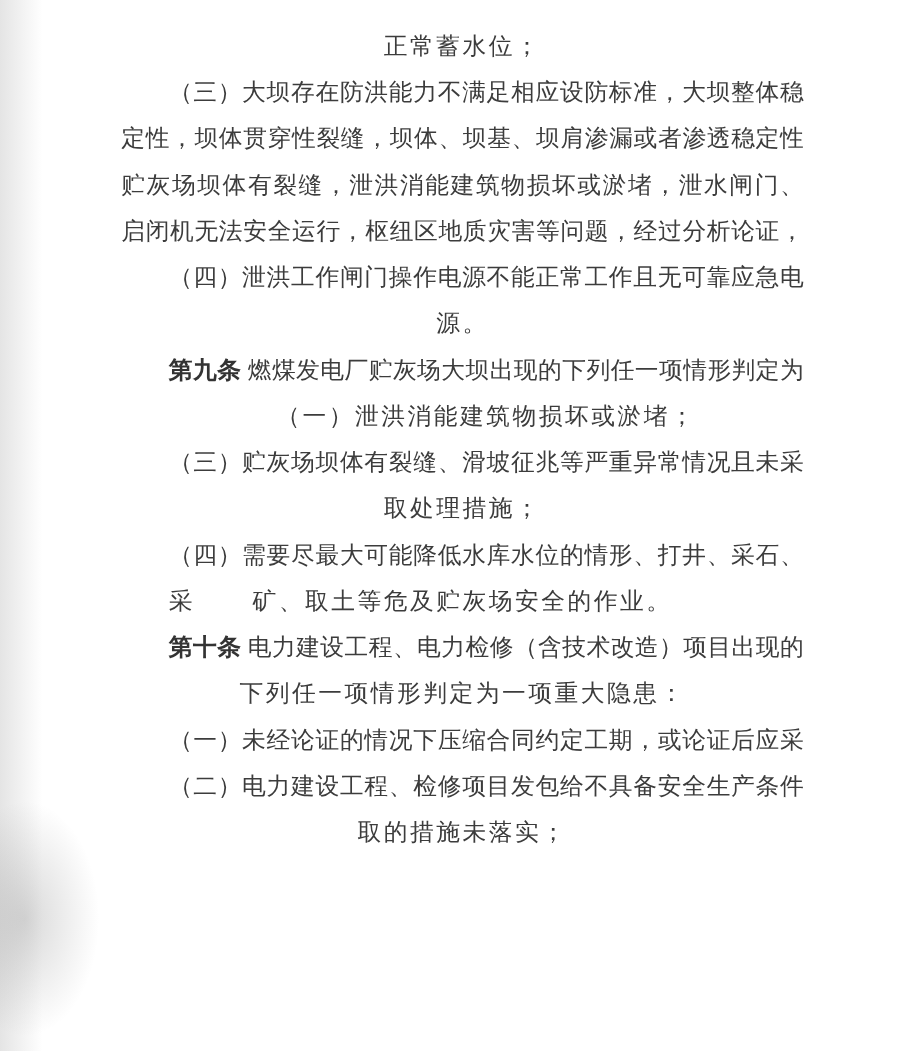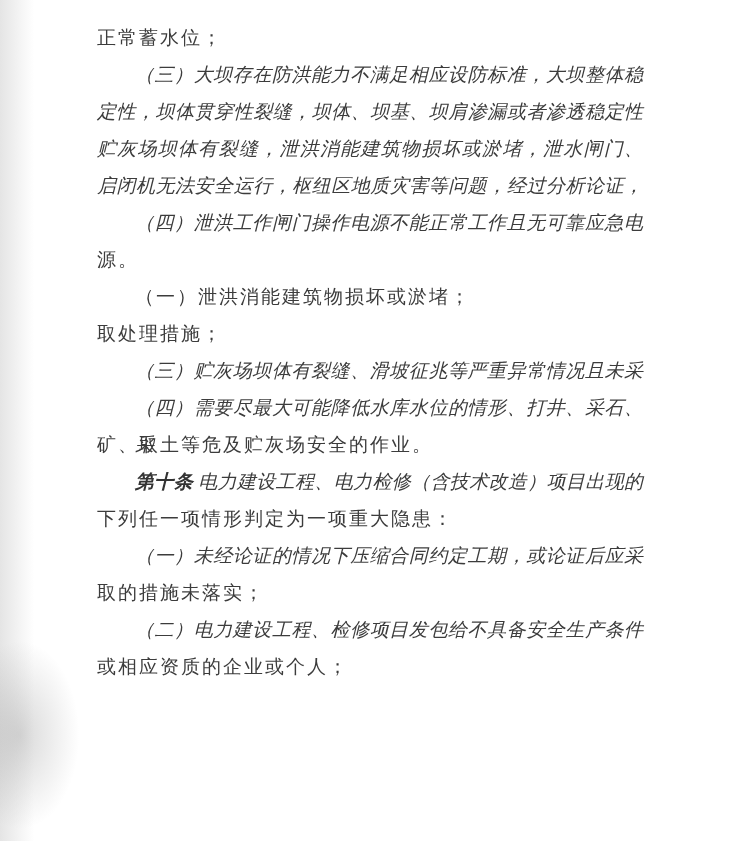--- a/index.html
+++ b/index.html
@@ -37,28 +37,27 @@
     width: 546px;
     padding-top: 19px;
     color: #3c3c3c;
     font-size: 19px;
     line-height: 37px;
   }
   .line {
     height: 37px;
     letter-spacing: 2px;
     white-space: nowrap;
-    text-align: left;
+    text-align: center;
   }
   .line.justify {
     white-space: normal;
     text-align: justify;
     text-align-last: justify;
     letter-spacing: 0;
-    font-style: italic;
   }
   .line.indent {
     padding-left: 38px;
   }
   .line.indent.justify {
     padding-left: 38px;
     width: 508px;
   }
   .seg-bold {
     font-weight: 700;
@@ -72,25 +71,25 @@
   <div class="edge-shadow-left"></div>
   <div class="edge-shadow-blob"></div>
   <div class="doc-text">
       <div class="line"><span>正常蓄水位；</span></div>
       <div class="line indent justify"><span>（三）大坝存在防洪能力不满足相应设防标准，大坝整体稳</span></div>
       <div class="line justify"><span>定性，坝体贯穿性裂缝，坝体、坝基、坝肩渗漏或者渗透稳定性</span></div>
       <div class="line justify"><span>贮灰场坝体有裂缝，泄洪消能建筑物损坏或淤堵，泄水闸门、</span></div>
       <div class="line justify"><span>启闭机无法安全运行，枢纽区地质灾害等问题，经过分析论证，</span></div>
       <div class="line indent justify"><span>（四）泄洪工作闸门操作电源不能正常工作且无可靠应急电</span></div>
       <div class="line"><span>源。</span></div>
+      <div class="line indent justify"><span class="seg-bold">第九条</span><span> 燃煤发电厂贮灰场大坝出现的下列任一项情形判定为</span></div>
       <div class="line indent"><span>（一）泄洪消能建筑物损坏或淤堵；</span></div>
+      <div class="line indent justify"><span>（三）贮灰场坝体有裂缝、滑坡征兆等严重异常情况且未采</span></div>
       <div class="line"><span>取处理措施；</span></div>
-      <div class="line indent justify"><span>（三）贮灰场坝体有裂缝、滑坡征兆等严重异常情况且未采</span></div>
       <div class="line indent justify"><span>（四）需要尽最大可能降低水库水位的情形、打井、采石、采</span></div>
       <div class="line"><span>矿、取土等危及贮灰场安全的作业。</span></div>
       <div class="line indent justify"><span class="seg-bold">第十条</span><span> 电力建设工程、电力检修（含技术改造）项目出现的</span></div>
       <div class="line"><span>下列任一项情形判定为一项重大隐患：</span></div>
       <div class="line indent justify"><span>（一）未经论证的情况下压缩合同约定工期，或论证后应采</span></div>
+      <div class="line indent justify"><span>（二）电力建设工程、检修项目发包给不具备安全生产条件</span></div>
       <div class="line"><span>取的措施未落实；</span></div>
-      <div class="line indent justify"><span>（二）电力建设工程、检修项目发包给不具备安全生产条件</span></div>
-      <div class="line"><span>或相应资质的企业或个人；</span></div>
     </div>
 </div>
 
 </body></html>

